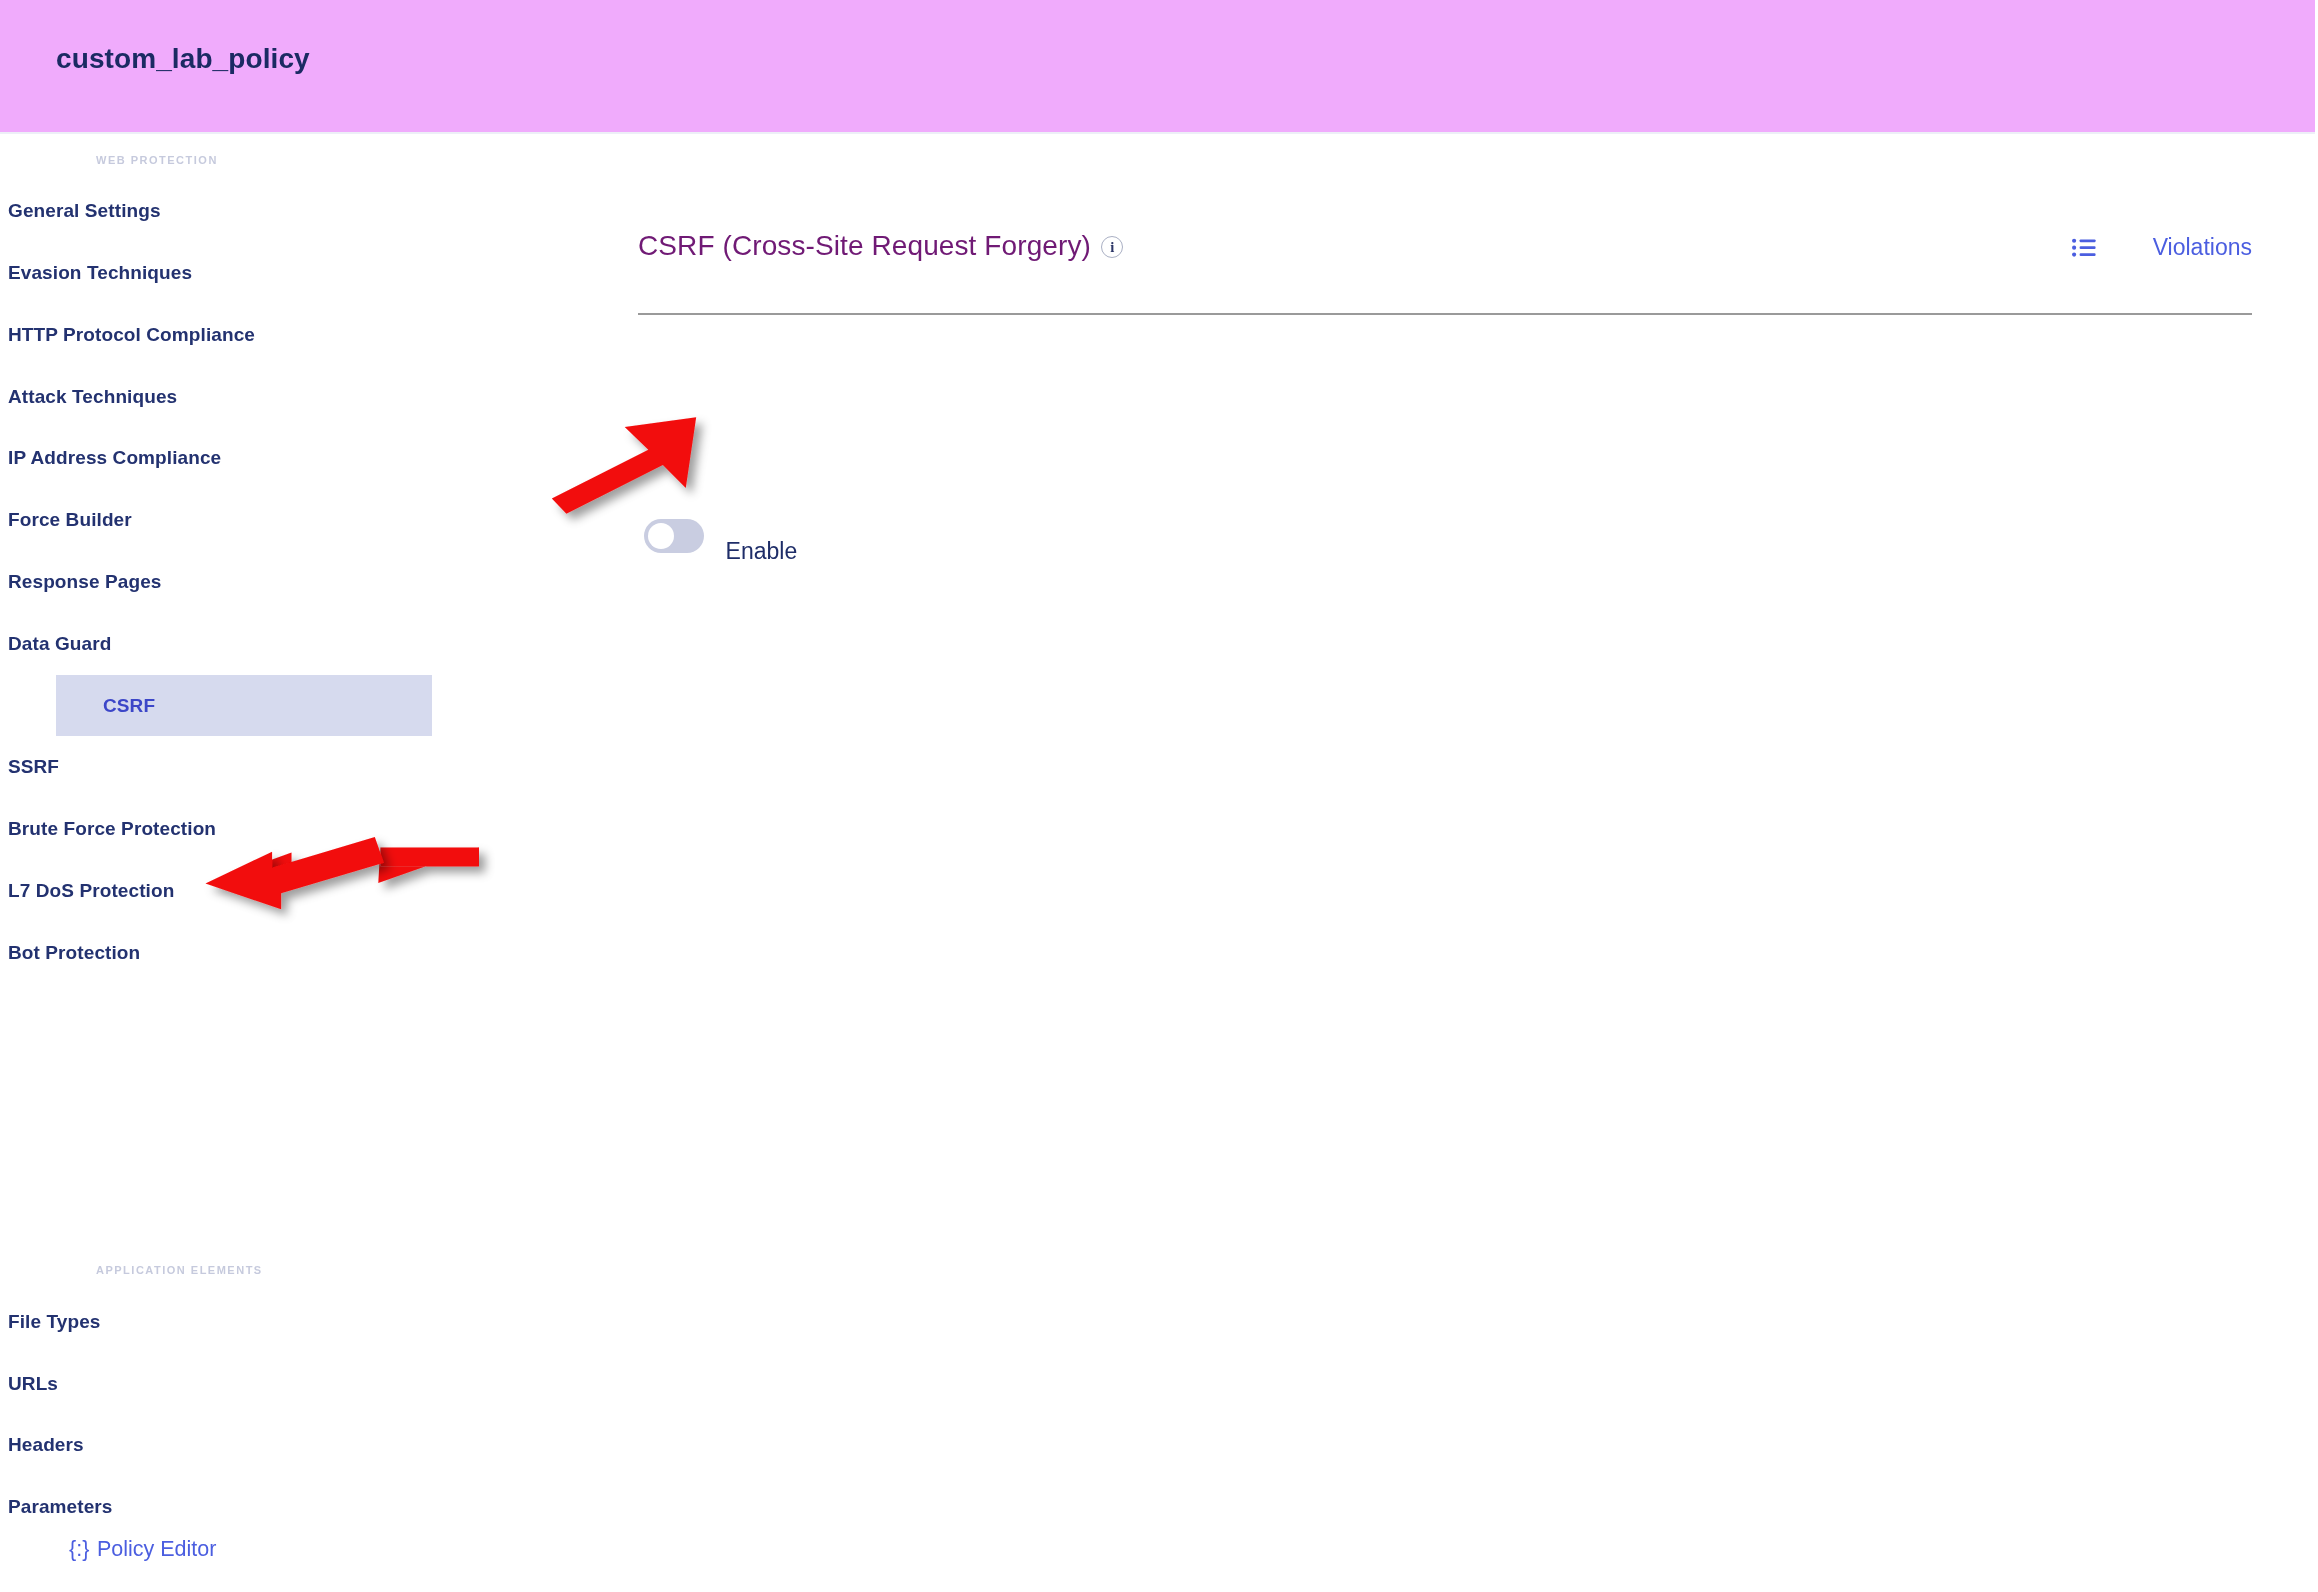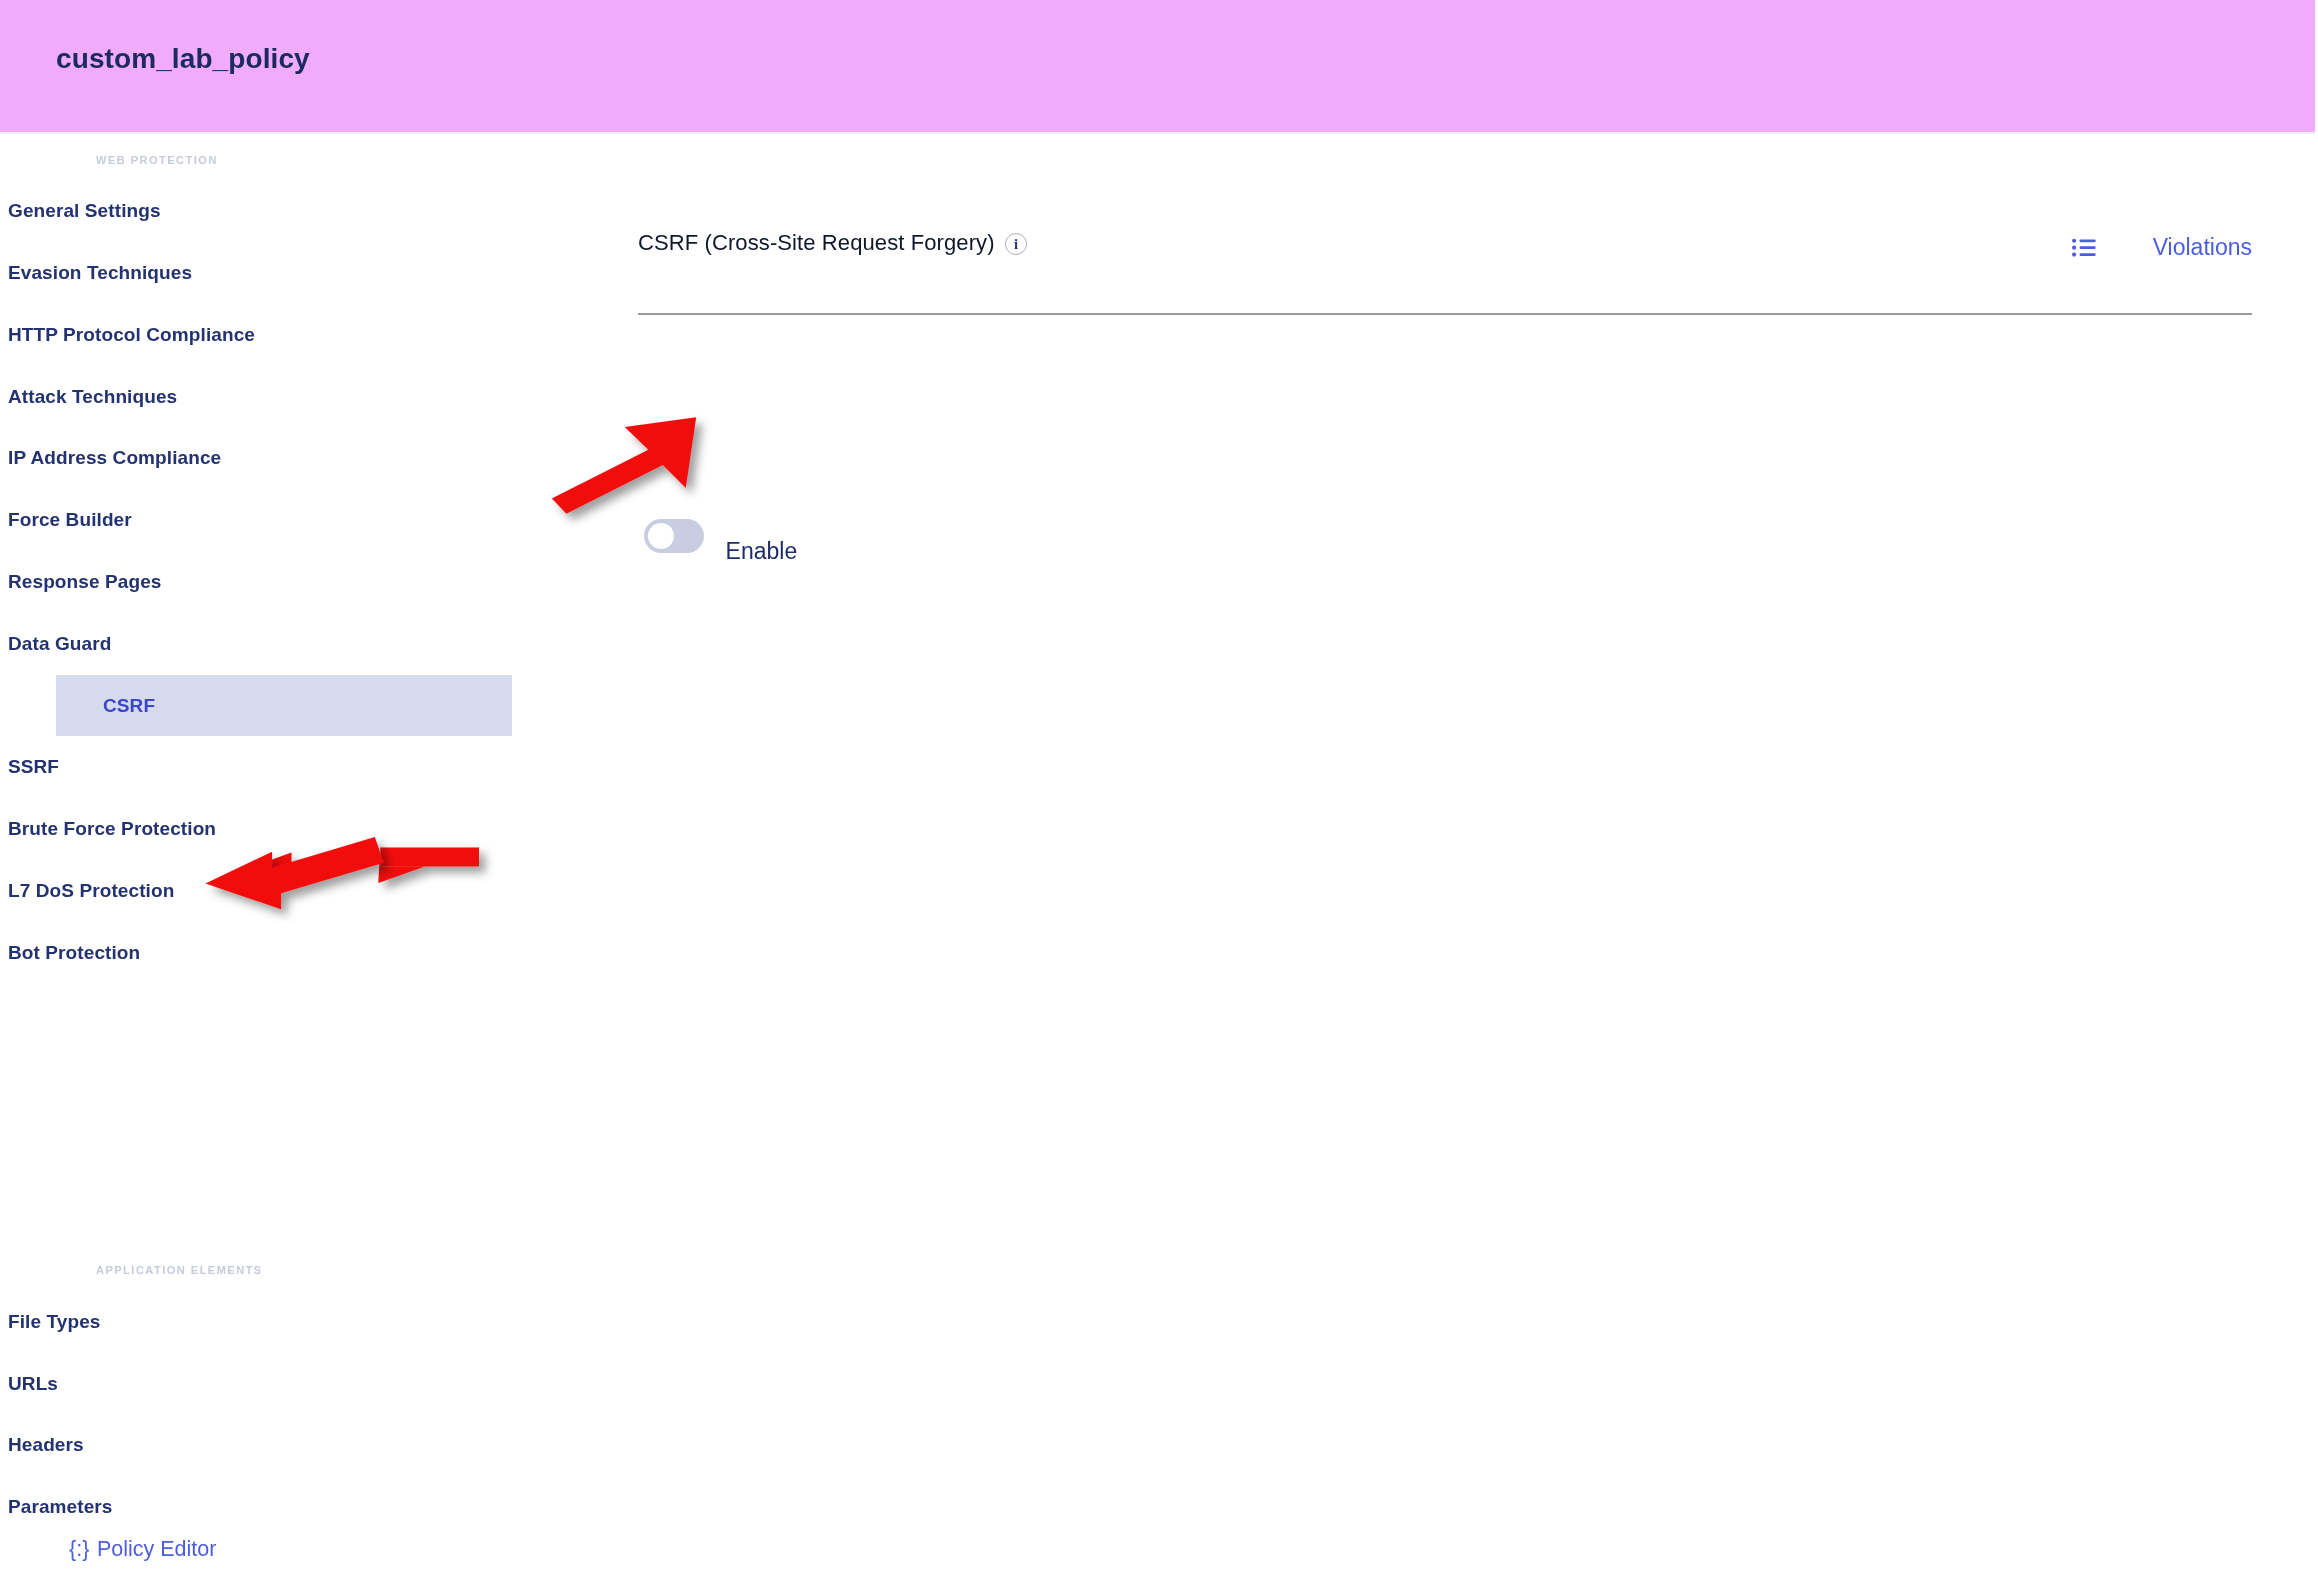--- a/index.html
+++ b/index.html
@@ -64,21 +64,21 @@
   }
   .nav-item .nav-label {
     font-size: 19px;
     font-weight: bold;
     color: #233270;
     white-space: nowrap;
     letter-spacing: 0.1px;
   }
   .nav-item.active {
     left: 56px;
-    width: 456px;
+    width: 376px;
     background: #d6daee;
     padding-left: 47px;
   }
   .nav-item.active .nav-label {
     color: #3c46c8;
     font-weight: bold;
   }
 
   
   #policy-editor {
@@ -119,22 +119,22 @@
   #section-title {
     position: absolute;
     left: 0;
     top: 0;
     display: flex;
     align-items: center;
     gap: 10.4px;
     white-space: nowrap;
   }
   #section-title .st-text {
-    font-size: 22px;
-    color: #0f172a;
+    font-size: 28px;
+    color: #701a75;
     letter-spacing: 0.1px;
   }
   .info-icon {
     width: 22px;
     height: 22px;
     border-radius: 50%;
     border: 1.7px solid #aab0c4;
     display: inline-flex;
     align-items: center;
     justify-content: center;

